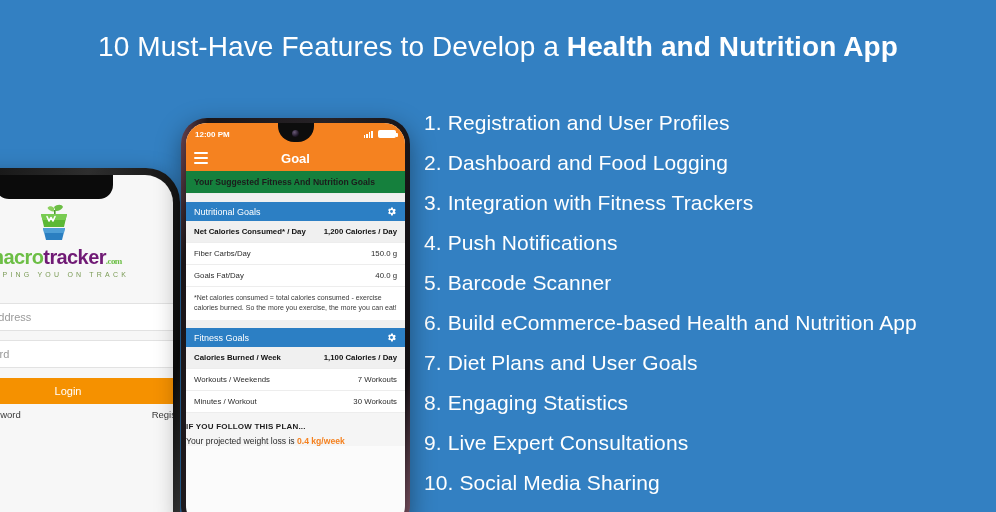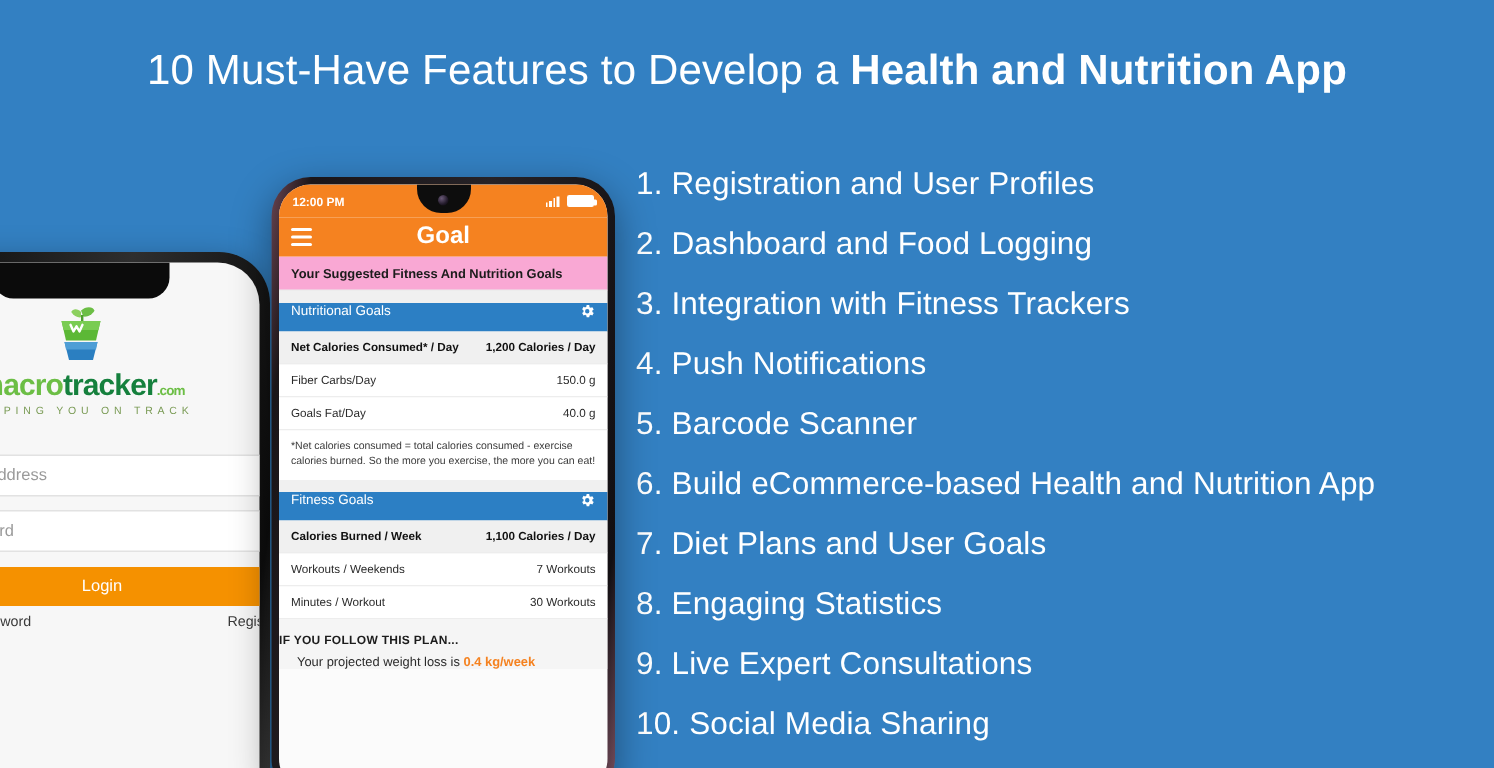--- a/index.html
+++ b/index.html
@@ -59,22 +59,22 @@
   .l-logo-wrap {
     position:absolute; left:0; top:28px; width:100%;
     display:flex; flex-direction:column; align-items:center;
   }
   .l-mark { width:42px; height:40px; }
   .l-wordmark {
     margin-top:3px; font-size:20px; font-weight:bold;
     letter-spacing:-0.6px; white-space:nowrap;
   }
   .l-wordmark .g { color:#6cbe45; }
-  .l-wordmark .b { color:#15803d; }
-  .l-wordmark .dotcom { color:#6cbe45; font-size:9px; }
+  .l-wordmark .b { color:#701a75; }
+  .l-wordmark .dotcom { color:#6cbe45; font-size:9px;font-family:Liberation Serif, serif; }
   .l-tagline {
     margin-top:2px; font-size:7px; color:#7a9b55;
     letter-spacing:3.2px; white-space:nowrap;
   }
   .l-field {
     position:absolute; left:14px; width:238px; height:28px;
     background:#fff; border:1px solid #e2e2e2; border-radius:3px;
     display:flex; align-items:center;
     font-size:11px; color:#9a9a9a; padding-left:11px;
   }
@@ -144,50 +144,50 @@
     margin-top:2px;
   }
   .r-appbar {
     height:26px; background:#f58220; position:relative;
     display:flex; align-items:center;
   }
   .burger { margin-left:8px; display:flex; flex-direction:column; gap:2.5px; }
   .burger i { display:block; width:14px; height:2.4px; background:#ffffff; border-radius:1px; }
   .r-title {
     position:absolute; left:0; width:100%; text-align:center;
-    color:#ffffff; font-size:16px; font-weight:bold;
+    color:#ffffff; font-size:13px; font-weight:bold;
   }
   .r-subhead {
-    height:23px; background:#f9a8d4; display:flex; align-items:center;
+    height:23px; background:#15803d; display:flex; align-items:center;
     padding-left:8px; font-size:8.6px; font-weight:bold; color:#1c1c1c;
     border-bottom:1px solid #ececec;
   }
   .r-gap { height:8px; background:#f0f0f0; }
   .sec-header {
-    height:19px; background:#2c7fc4; display:flex; align-items:flex-start;
+    height:19px; background:#2c7fc4; display:flex; align-items:center;
     padding:0 8px; color:#ffffff; font-size:9px;
   }
   .sec-header .gear { margin-left:auto; }
   .gear svg { display:block; }
   .row {
     height:22px; display:flex; align-items:center; padding:0 8px;
     font-size:7.8px; color:#2b2b2b; background:#ffffff;
     border-bottom:1px solid #ededed;
   }
   .row.hl { background:#f0f0f0; font-weight:bold; color:#111; }
   .row .val { margin-left:auto; }
   .note {
     background:#ffffff; padding:6px 8px 8px 8px;
     font-size:7px; line-height:9.6px; color:#3a3a3a;
   }
   .r-footer {
     background:#f5f5f5; padding-top:9px; text-align:left;
   }
   .r-footer .f1 { font-size:8px; font-weight:bold; color:#1c1c1c; letter-spacing:0.2px; }
-  .r-footer .f2 { font-size:8.6px; color:#2b2b2b; margin-top:5px;margin-left:12px; }
+  .r-footer .f2 { font-size:8.6px; color:#2b2b2b; margin-top:5px; }
   .r-footer .f2 b { color:#f58220; }
 </style>
 </head>
 <body>
 
 <div class="headline">
   <span>10 Must-Have Features to Develop a </span><span class="bold">Health and Nutrition App</span>
 </div>
 
 <div class="feature-list">

